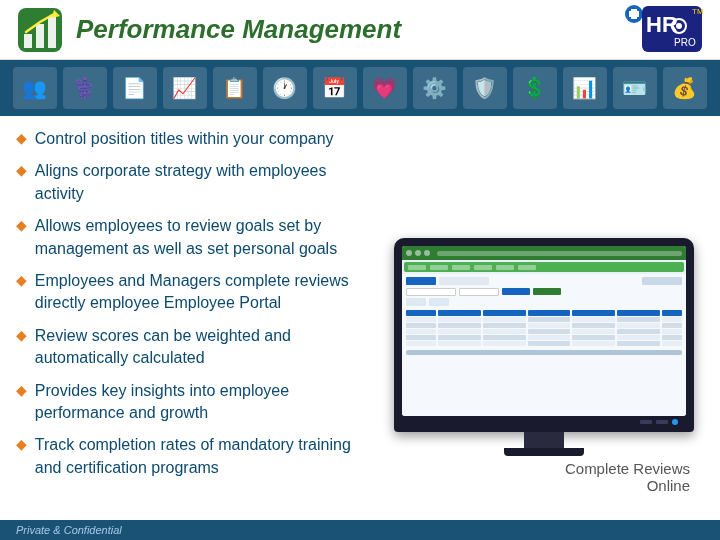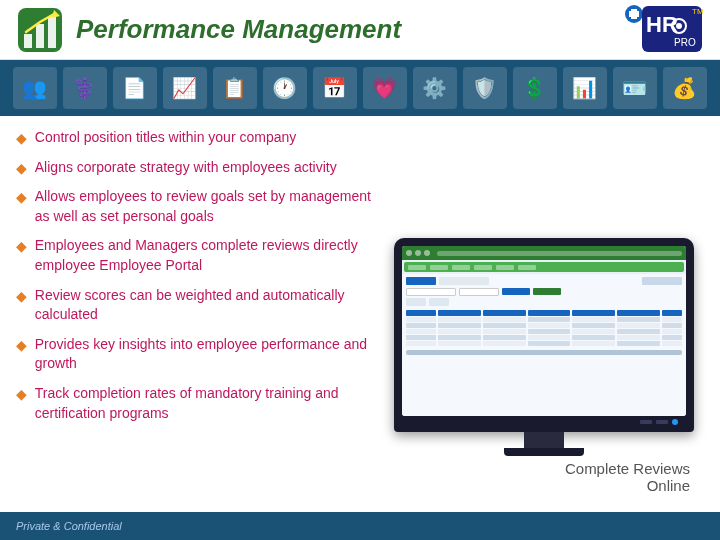--- a/index.html
+++ b/index.html
@@ -82,22 +82,22 @@
       margin-bottom: 10px;
     }
     .bullet-diamond {
       color: #e67e22;
       font-size: 14px;
       margin-right: 8px;
       margin-top: 2px;
       flex-shrink: 0;
     }
     .bullet-text {
-      font-size: 14px;
-      color: #be185d;
+      font-size: 16px;
+      color: #0c4a6e;
       line-height: 1.4;
     }
 
     
     .monitor-area {
       width: 320px;
       display: flex;
       flex-direction: column;
       align-items: center;
       justify-content: flex-end;
@@ -219,21 +219,21 @@
       padding-right: 4px;
     }
 
     
     .footer {
       position: absolute;
       bottom: 0;
       left: 0;
       right: 0;
       background: #1a5276;
-      height: 28px;
+      height: 20px;
       display: flex;
       align-items: center;
       padding: 0 16px;
     }
     .footer-text {
       font-size: 11px;
       color: #a8c8e8;
       font-style: italic;
     }
   </style>

